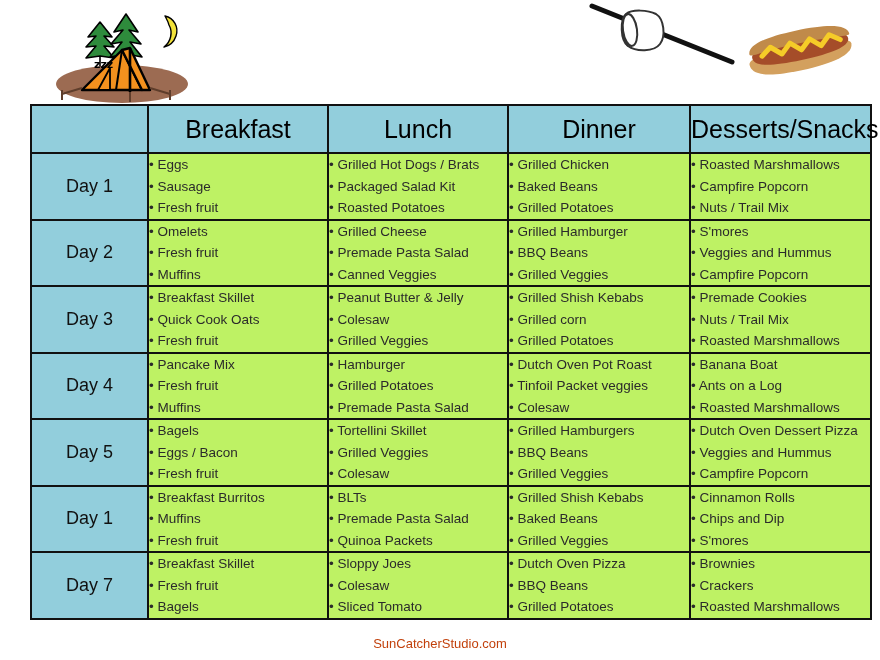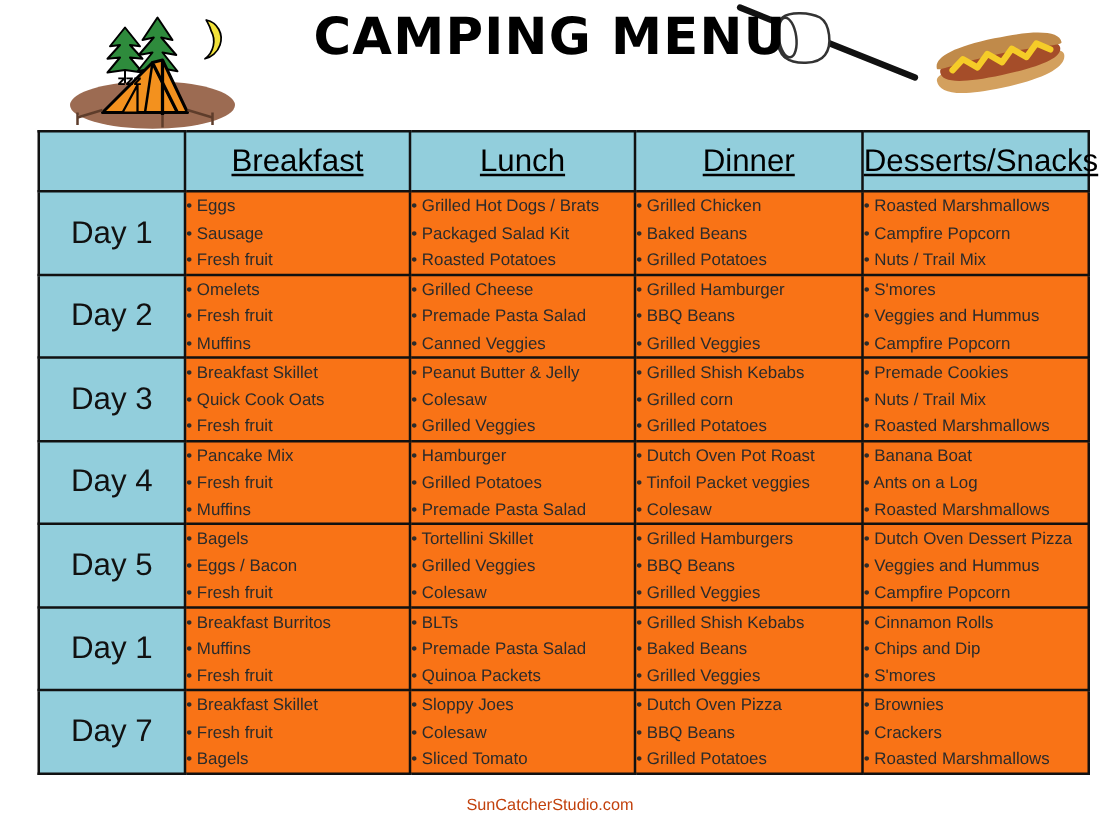--- a/index.html
+++ b/index.html
@@ -92,35 +92,34 @@
 
   thead th {
     background: #92ced c;
     background: #92cedc;
     height: 46px;
     font-size: 25px;
     font-weight: normal;
     color: #000000;
     text-align: center;
     font-family: "Liberation Sans", sans-serif;
-    text-decoration: underline;
   }
   thead th.blank-head {
     background: #92cedc;
   }
 
   td.day-cell {
     background: #92cedc;
     text-align: center;
-    font-size: 25px;
+    font-size: 18px;
     color: #111111;
     font-family: "Liberation Sans", sans-serif;
   }
   td.meal-cell {
-    background: #f97316;
+    background: #bef264;
     padding: 7px 0 7px 8px;
   }
   .meal-list {
     list-style: none;
     margin: 0;
     padding: 0;
   }
   .meal-list li {
     font-size: 13.5px;
     color: #2b2b2b;
@@ -201,21 +200,20 @@
 
       <path d="M16 28 C16 36 30 40 64 40 C98 40 114 36 114 28 C114 21 98 18 64 18 C30 18 16 21 16 28 Z" fill="#a54d29"></path>
 
       <path d="M14 24 C14 15 30 10 64 10 C98 10 116 15 116 24 C116 27 100 23 64 23 C30 23 14 27 14 24 Z" fill="#c08a4a"></path>
 
       <path d="M26 28 L36 21 L46 30 L56 21 L66 30 L76 21 L86 30 L96 21 L106 28" fill="none" stroke="#f5cc28" stroke-width="5" stroke-linecap="round" stroke-linejoin="round"></path>
     </g>
   </svg>
 
   <div id="title-block">
-    <div class="title-line" id="title-line-2">CAMPING MENU</div>
   </div>
 </div>
 
 <table id="menu-table">
   <thead>
     <tr>
       <th class="blank-head col-day"></th>
       <th class="col-meal">Breakfast</th>
       <th class="col-meal">Lunch</th>
       <th class="col-meal-3">Dinner</th>

